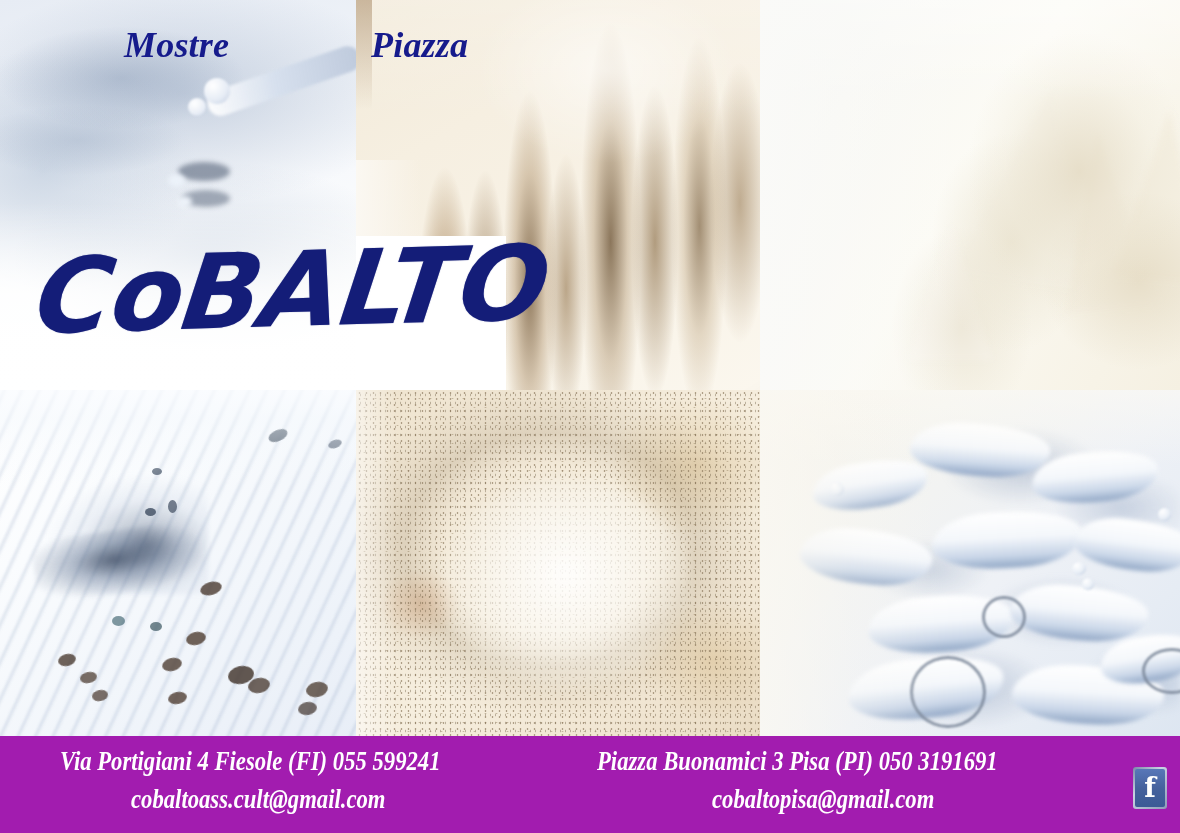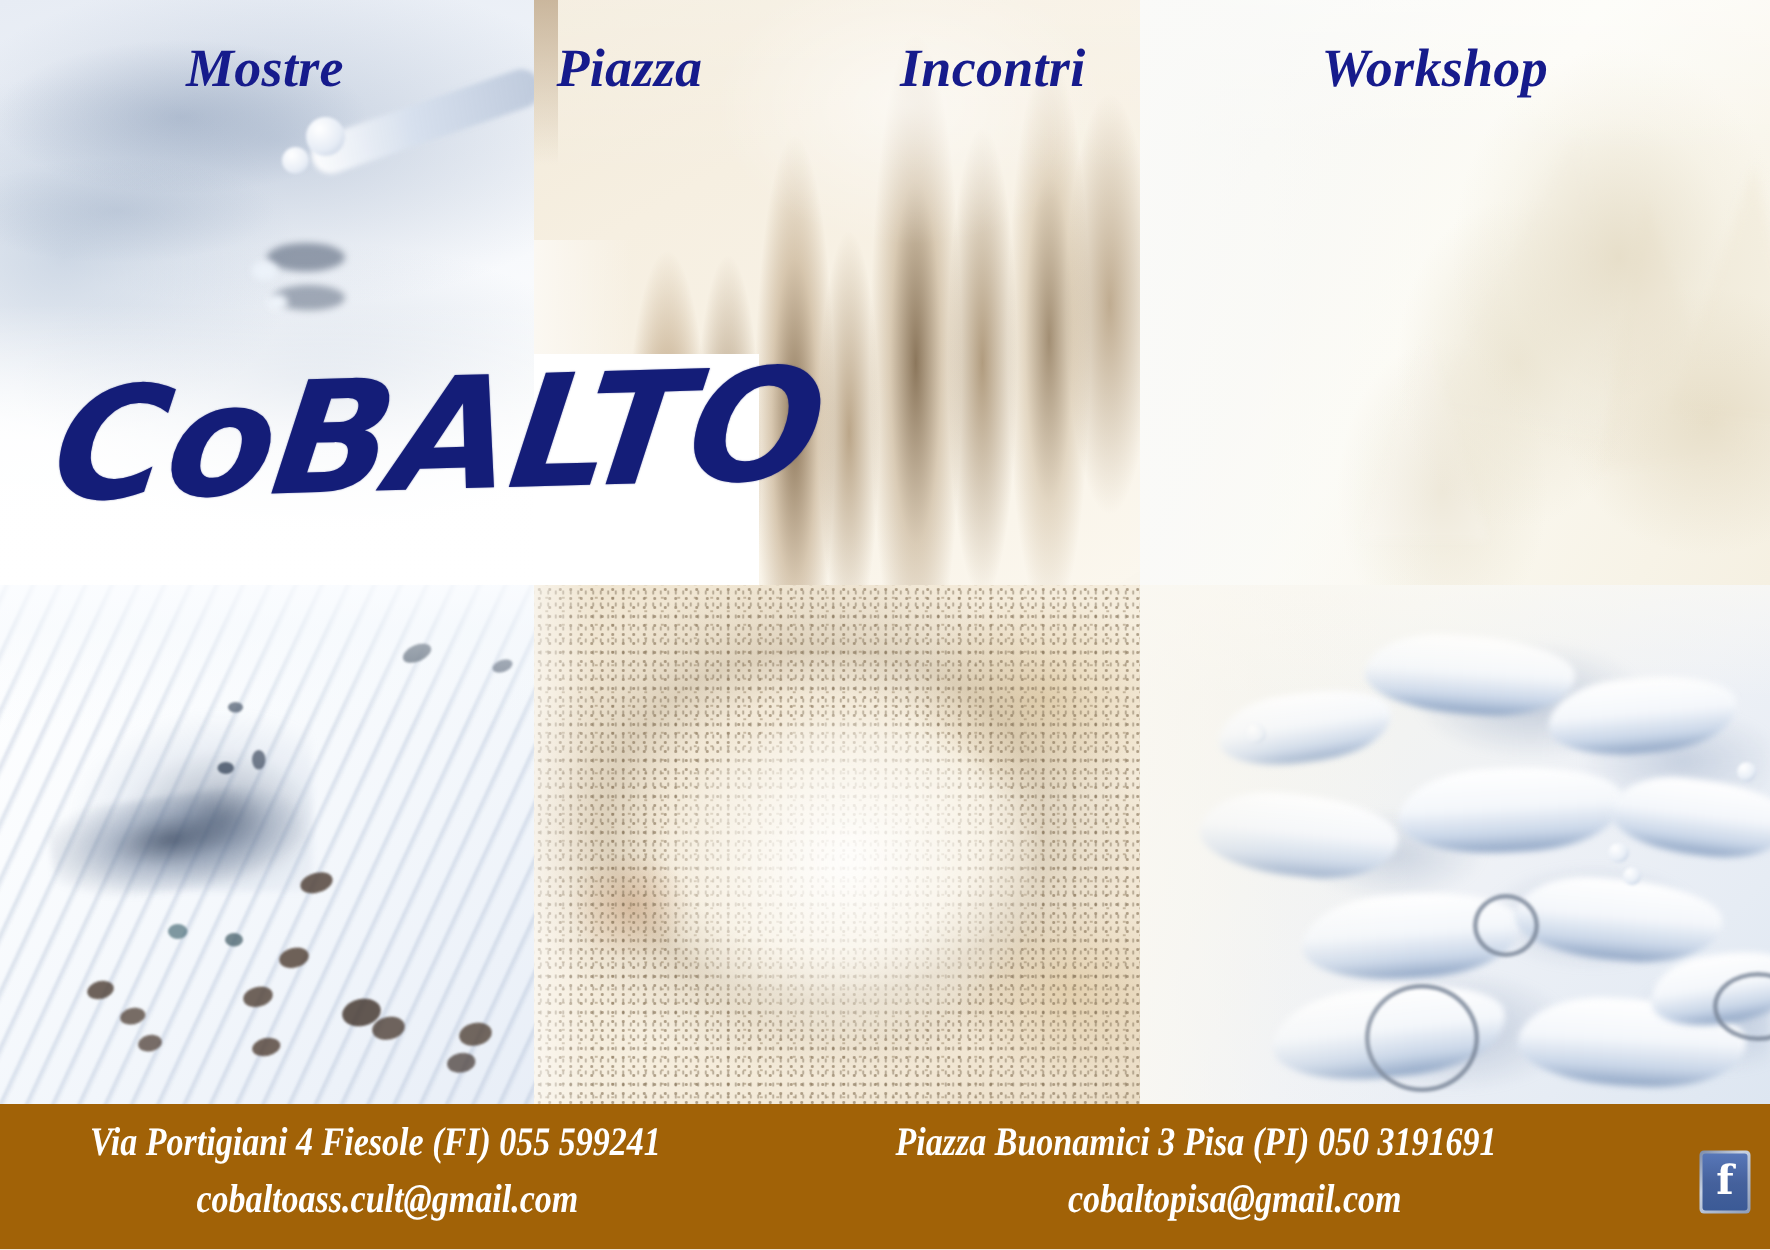--- a/index.html
+++ b/index.html
@@ -355,21 +355,21 @@
     text-shadow: 0 0 1px rgba(20,29,120,0.55);
   }
 
   
   .footer {
     position: absolute;
     left: 0;
     top: 736px;
     width: 1180px;
     height: 97px;
-    background: #a16207;
+    background: #a21caf;
   }
   .footer-inner {
     position: relative;
     width: 100%;
     height: 100%;
   }
   .foot-line {
     position: absolute;
     color: #ffffff;
     font-family: "Liberation Serif", serif;
@@ -513,22 +513,20 @@
       <div class="pearl" style="left:398px;top:118px;width:13px;height:13px;"></div>
       <div class="pearl" style="left:312px;top:172px;width:14px;height:13px;"></div>
       <div class="pearl" style="left:322px;top:188px;width:12px;height:12px;"></div>
       <div class="layer t6-wash"></div>
     </div>
   </div>
 
   <div class="nav">
     <div class="nav-item nav-0">Mostre</div>
     <div class="nav-item nav-1">Piazza</div>
-    <div class="nav-item nav-2">Incontri</div>
-    <div class="nav-item nav-3">Workshop</div>
   </div>
 
   <div class="logo">CoBALTO</div>
 
   <div class="footer">
     <div class="footer-inner">
       <div class="foot-line foot-addr addr-fi">Via Portigiani 4 Fiesole (FI) 055 599241</div>
       <div class="foot-line foot-addr addr-pi">Piazza Buonamici 3 Pisa (PI) 050 3191691</div>
       <div class="foot-line foot-mail mail-fi">cobaltoass.cult@gmail.com</div>
       <div class="foot-line foot-mail mail-pi">cobaltopisa@gmail.com</div>

